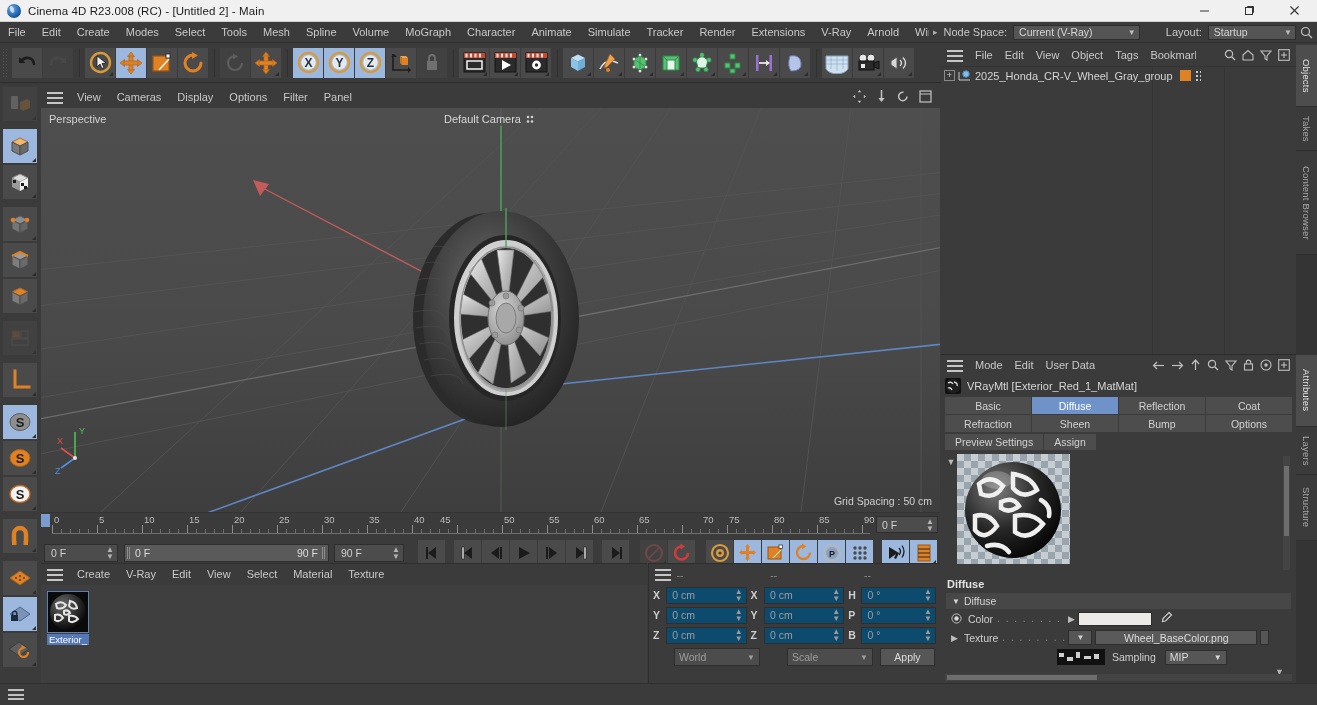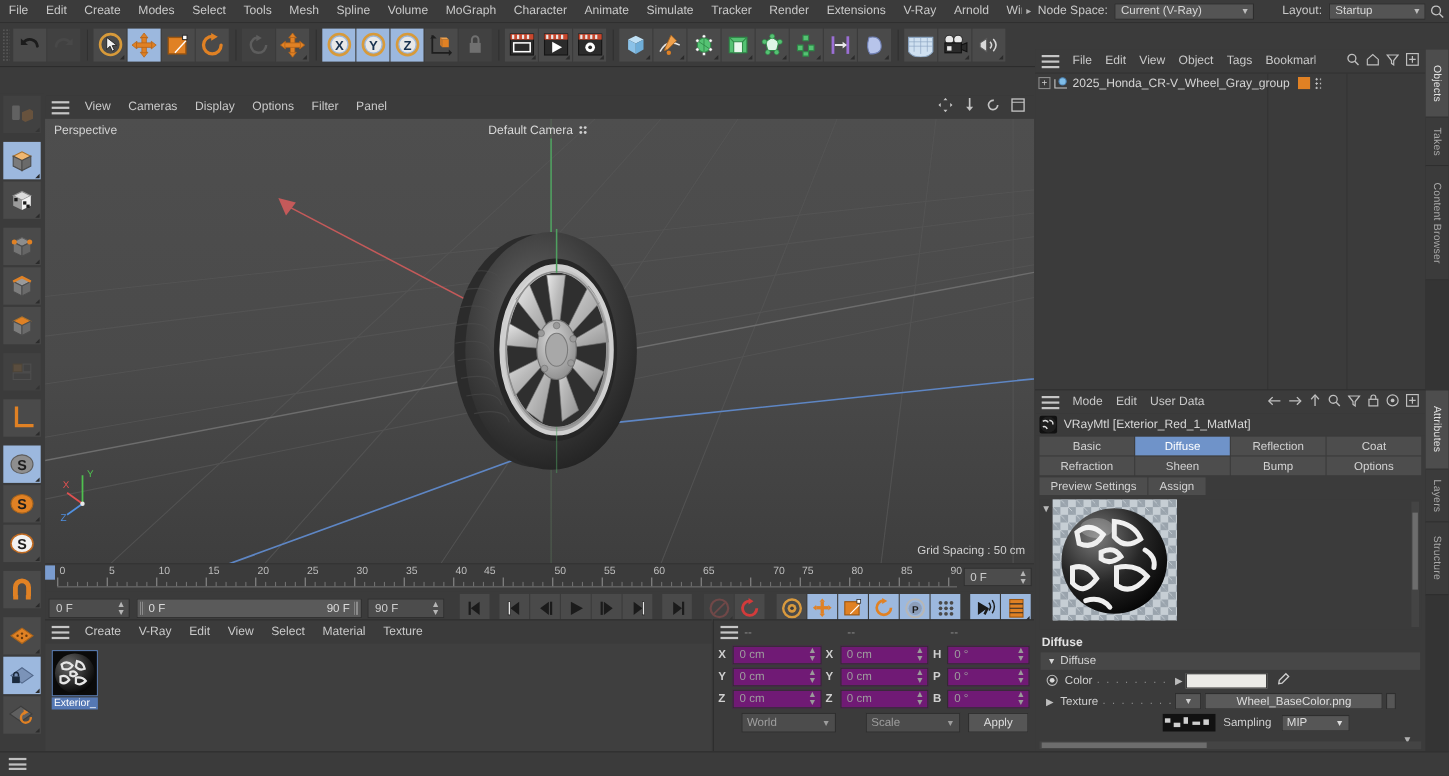--- a/index.html
+++ b/index.html
@@ -110,21 +110,21 @@
   .matname{font-size:9.5px;background:#5578b4;color:#fff;text-align:center;margin-top:1px;
     white-space:nowrap;overflow:hidden;padding:0 1px;}
 
   
   .coords{position:absolute;left:648px;top:563px;width:292px;bottom:22px;background:#3b3b3b;
     border-top:1px solid #2e2e2e;border-left:1px solid #2e2e2e;}
   .co-head{height:21px;display:flex;align-items:center;padding-left:4px;font-size:10.5px;color:#8f8f8f;}
   .co-head .dd{width:78px;text-align:left;}
   .co-row{display:flex;align-items:center;height:20px;padding:0 4px;gap:0;}
   .co-lab{width:14px;font-size:10.5px;color:#cfcfcf;text-align:left;font-weight:bold;}
-  .co-in{height:17px;background:#701a75;border:1px solid #2e2e2e;display:flex;align-items:center;
+  .co-in{height:17px;background:#0c4a6e;border:1px solid #2e2e2e;display:flex;align-items:center;
     font-size:10.5px;color:#9e9e9e;padding-left:5px;}
   .co-in .spin{margin-left:auto;margin-right:3px;font-size:8px;color:#9a9a9a;line-height:7px;text-align:center;}
   .co-foot{display:flex;align-items:center;height:22px;padding:2px 5px 0 5px;gap:7px;}
   .co-sel{height:18px;background:#4c4c4c;border:1px solid #2e2e2e;display:flex;align-items:center;
     font-size:10.5px;color:#9e9e9e;padding:0 4px;margin-left:20px;}
   .co-sel .cdd{margin-left:auto;font-size:8px;}
   .applybtn{height:18px;flex:1;background:#565656;border:1px solid #2e2e2e;display:flex;
     align-items:center;justify-content:center;font-size:10.5px;color:#dcdcdc;}
 
   
@@ -195,20 +195,42 @@
   .sb-burger i{height:2px;background:#c0c0c0;display:block;}
   .sb-text{font-size:11px;color:#cdcdcd;}
   .scroll-h{position:absolute;left:945px;right:25px;bottom:24px;height:7px;background:#444;}
   .scroll-h i{position:absolute;left:2px;top:1px;bottom:1px;width:150px;background:#6d6d6d;}
 </style>
 </head>
 <body>
 
 <div id="app">
 
+  <div class="titlebar">
+    <div class="tb-logo"></div>
+    <div class="tb-title">Cinema 4D R23.008 (RC) - [Untitled 2] - Main</div>
+    <div class="tb-spacer"></div>
+    <div class="tb-btn">
+      <svg width="11" height="11" viewBox="0 0 11 11">
+          <line x1="1" y1="6" x2="10" y2="6" stroke="#333" stroke-width="1"></line>
+        </svg>
+    </div>
+    <div class="tb-btn">
+      <svg width="11" height="11" viewBox="0 0 11 11">
+          <rect x="1.5" y="2.5" width="7" height="7" fill="none" stroke="#333" stroke-width="1"></rect>
+          <path d="M3.5 2.5 V1.5 H9.5 V7.5 H8.5" fill="none" stroke="#333" stroke-width="1"></path>
+        </svg>
+    </div>
+    <div class="tb-btn close">
+      <svg width="11" height="11" viewBox="0 0 11 11">
+          <line x1="1.5" y1="1.5" x2="9.5" y2="9.5" stroke="currentColor" stroke-width="1.1"></line>
+          <line x1="9.5" y1="1.5" x2="1.5" y2="9.5" stroke="currentColor" stroke-width="1.1"></line>
+        </svg>
+    </div>
+  </div>
 
   <div class="menubar">
     <div class="menu-item">File</div>
     <div class="menu-item">Edit</div>
     <div class="menu-item">Create</div>
     <div class="menu-item">Modes</div>
     <div class="menu-item">Select</div>
     <div class="menu-item">Tools</div>
     <div class="menu-item">Mesh</div>
     <div class="menu-item">Spline</div>

